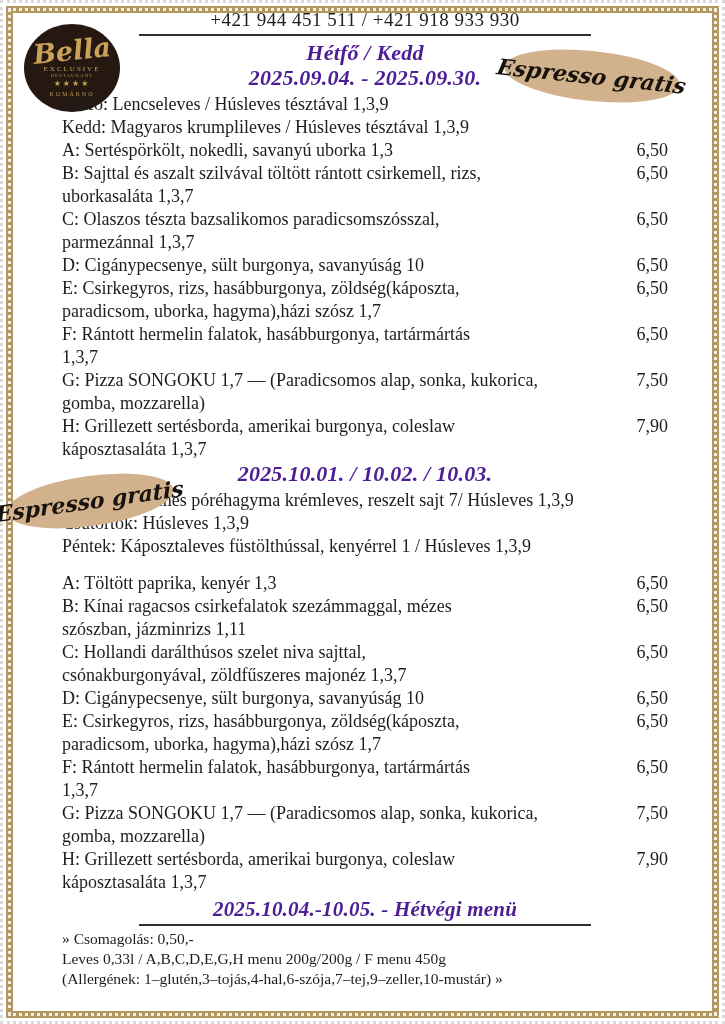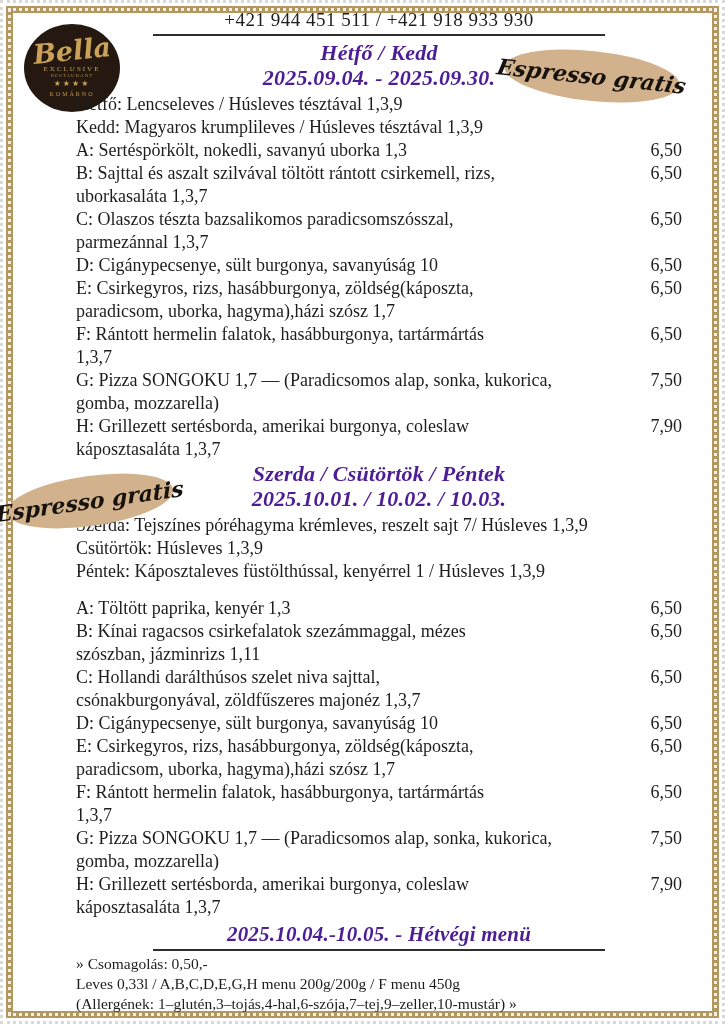--- a/index.html
+++ b/index.html
@@ -26,21 +26,21 @@
 
   
   .badge { position:absolute; z-index:4; display:flex; align-items:center; justify-content:center;
            background:#d2b28c; border-radius:50%; }
   .badge-1 { left:504px; top:51px;  width:176px; height:50px; transform:rotate(6deg); }
   .badge-2 { left:6px;  top:476px; width:168px; height:50px; transform:rotate(-8deg); }
   .badge span { font-family:"DejaVu Serif",serif; font-style:italic; font-weight:bold; font-size:22px;
                 color:#17120d; transform:skewX(-6deg); white-space:nowrap; }
 
   
-  .content { position:absolute; left:76px; top:8px; width:606px; z-index:3; }
+  .content { position:absolute; left:62px; top:8px; width:606px; z-index:3; }
 
   .phone { text-align:center; font-size:19px; line-height:24px; letter-spacing:.5px; }
   .rule  { width:452px; margin:2px auto 4px auto; border-top:2px solid #2e2e2e; height:0; }
   .rule-bottom { margin:2px auto 3px auto; }
 
   .sec-title, .sec-dates, .weekend-title {
       text-align:center; font-weight:bold; font-style:italic; font-size:22px; line-height:25px;
       color:#4c1d95; letter-spacing:.2px; }
   .weekend-title { font-size:21px; line-height:26px; margin-top:2px; }
 
@@ -122,21 +122,20 @@
       <div class="txt">G: Pizza SONGOKU 1,7 — (Paradicsomos alap, sonka, kukorica,
 gomba, mozzarella)</div>
       <div class="price">7,50</div>
     </div>
     <div class="row">
       <div class="txt">H: Grillezett sertésborda, amerikai burgonya, coleslaw
 káposztasaláta 1,3,7</div>
       <div class="price">7,90</div>
     </div>
 
-    <div class="sec-title">Szerda / Csütörtök / Péntek</div>
     <div class="sec-dates">2025.10.01. / 10.02. / 10.03.</div>
 
     <div class="soups-1">
       <div class="soup">Szerda: Tejszínes póréhagyma krémleves, reszelt sajt 7/ Húsleves 1,3,9</div>
       <div class="soup">Csütörtök: Húsleves 1,3,9</div>
       <div class="soup">Péntek: Káposztaleves füstölthússal, kenyérrel 1 / Húsleves 1,3,9</div>
     </div>
 
     <div class="gap"></div>
 

